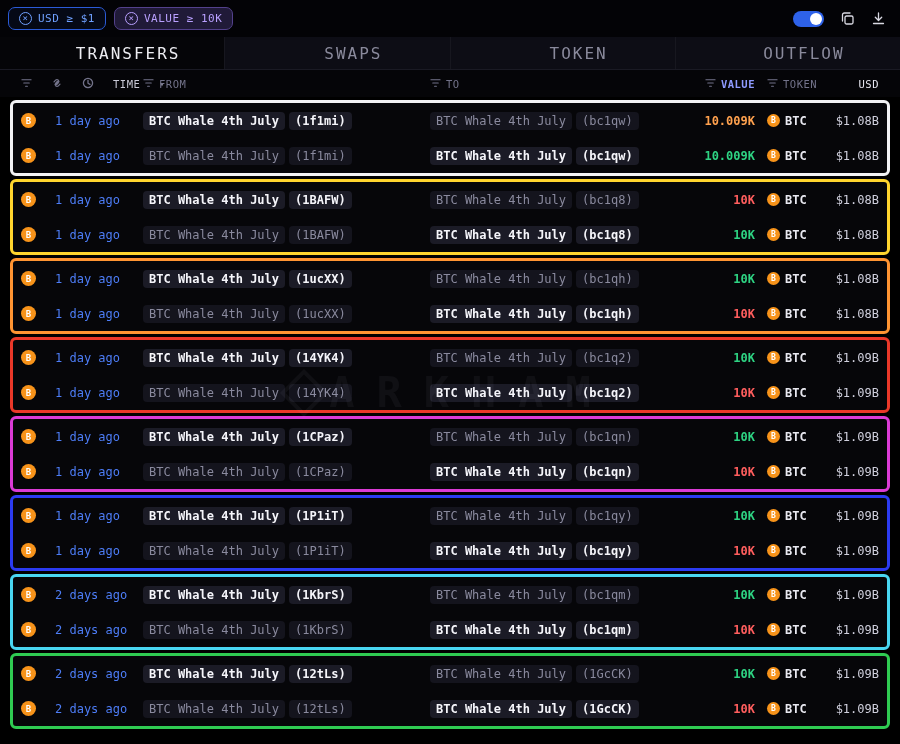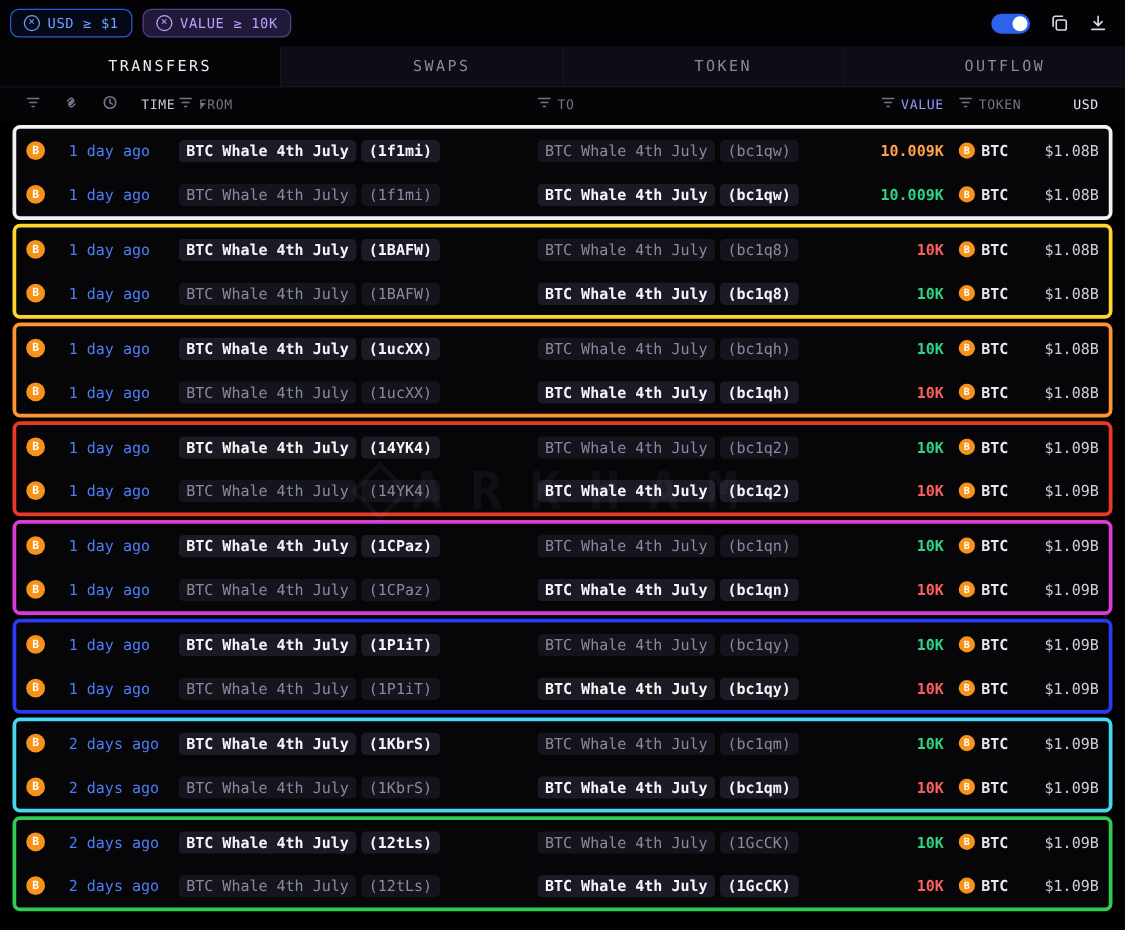--- a/index.html
+++ b/index.html
@@ -18,35 +18,35 @@
             display:inline-flex; align-items:center; justify-content:center; font-size:9px; line-height:1; flex:none; }
   .topbar-right { display:flex; align-items:center; gap:16px; }
   .toggle { width:31px; height:16px; border-radius:9px; background:#2E62E9; position:relative; cursor:pointer; }
   .toggle::after { content:""; position:absolute; right:2px; top:2px; width:12px; height:12px;
                    border-radius:50%; background:#fff; }
   .tb-icon { display:inline-flex; cursor:pointer; }
   .tb-icon svg { stroke:#D9D9E2; fill:none; stroke-width:1.3; stroke-linecap:round; stroke-linejoin:round; }
 
   
   .tabs { height:33px; display:flex; background:#0D0D15; border-bottom:1px solid #1a1a24; }
-  .tab { flex:1; display:flex; align-items:center; justify-content:center; font-size:12px;
+  .tab { flex:1; display:flex; align-items:center; justify-content:center; font-size:16px;
          letter-spacing:2px; color:#8A8A9C; border-right:1px solid #17171f; cursor:pointer;padding-left:32px; }
   .tab:last-child { border-right:none; }
   .tab.active { background:#050508; color:#EDEDF2; }
 
   
   .thead { height:27px; display:grid; grid-template-columns:122px 287px 1fr 90px 60px 64px;
            align-items:center; padding:0 21px; background:#050508; font-size:10.5px;
            color:#73738A; letter-spacing:.5px; }
   .thead svg { stroke:#73738A; fill:none; stroke-width:1.2; stroke-linecap:round; stroke-linejoin:round; flex:none; }
   .h-left { display:flex; align-items:center; gap:19px; }
   .h-cell { display:flex; align-items:center; gap:5px; }
   .h-right { justify-content:flex-end; }
   .h-time { color:#C9C9D6; cursor:pointer; }
-  .h-value-label { color:#8F9BFF; }
+  .h-value-label { color:#8F9BFF;font-weight:bold; }
   .h-usd-label { color:#E6E6F0; }
   .caret { color:#8A8A9C; font-size:9px; }
 
   
   .table { padding-top:3px; }
   .pair { margin:0 10px 3px 10px; border:3px solid #fff; border-radius:6px; background:#060609; overflow:hidden; }
   .row { display:grid; grid-template-columns:34px 88px 287px 1fr 90px 60px 64px;
          align-items:center; height:35px; padding:0 8px; cursor:pointer; font-size:12px; }
   .coin { width:15px; height:15px; border-radius:50%; background:#F7931A; color:#fff;
           font-size:9px; font-weight:bold; display:inline-flex; align-items:center; justify-content:center; }

